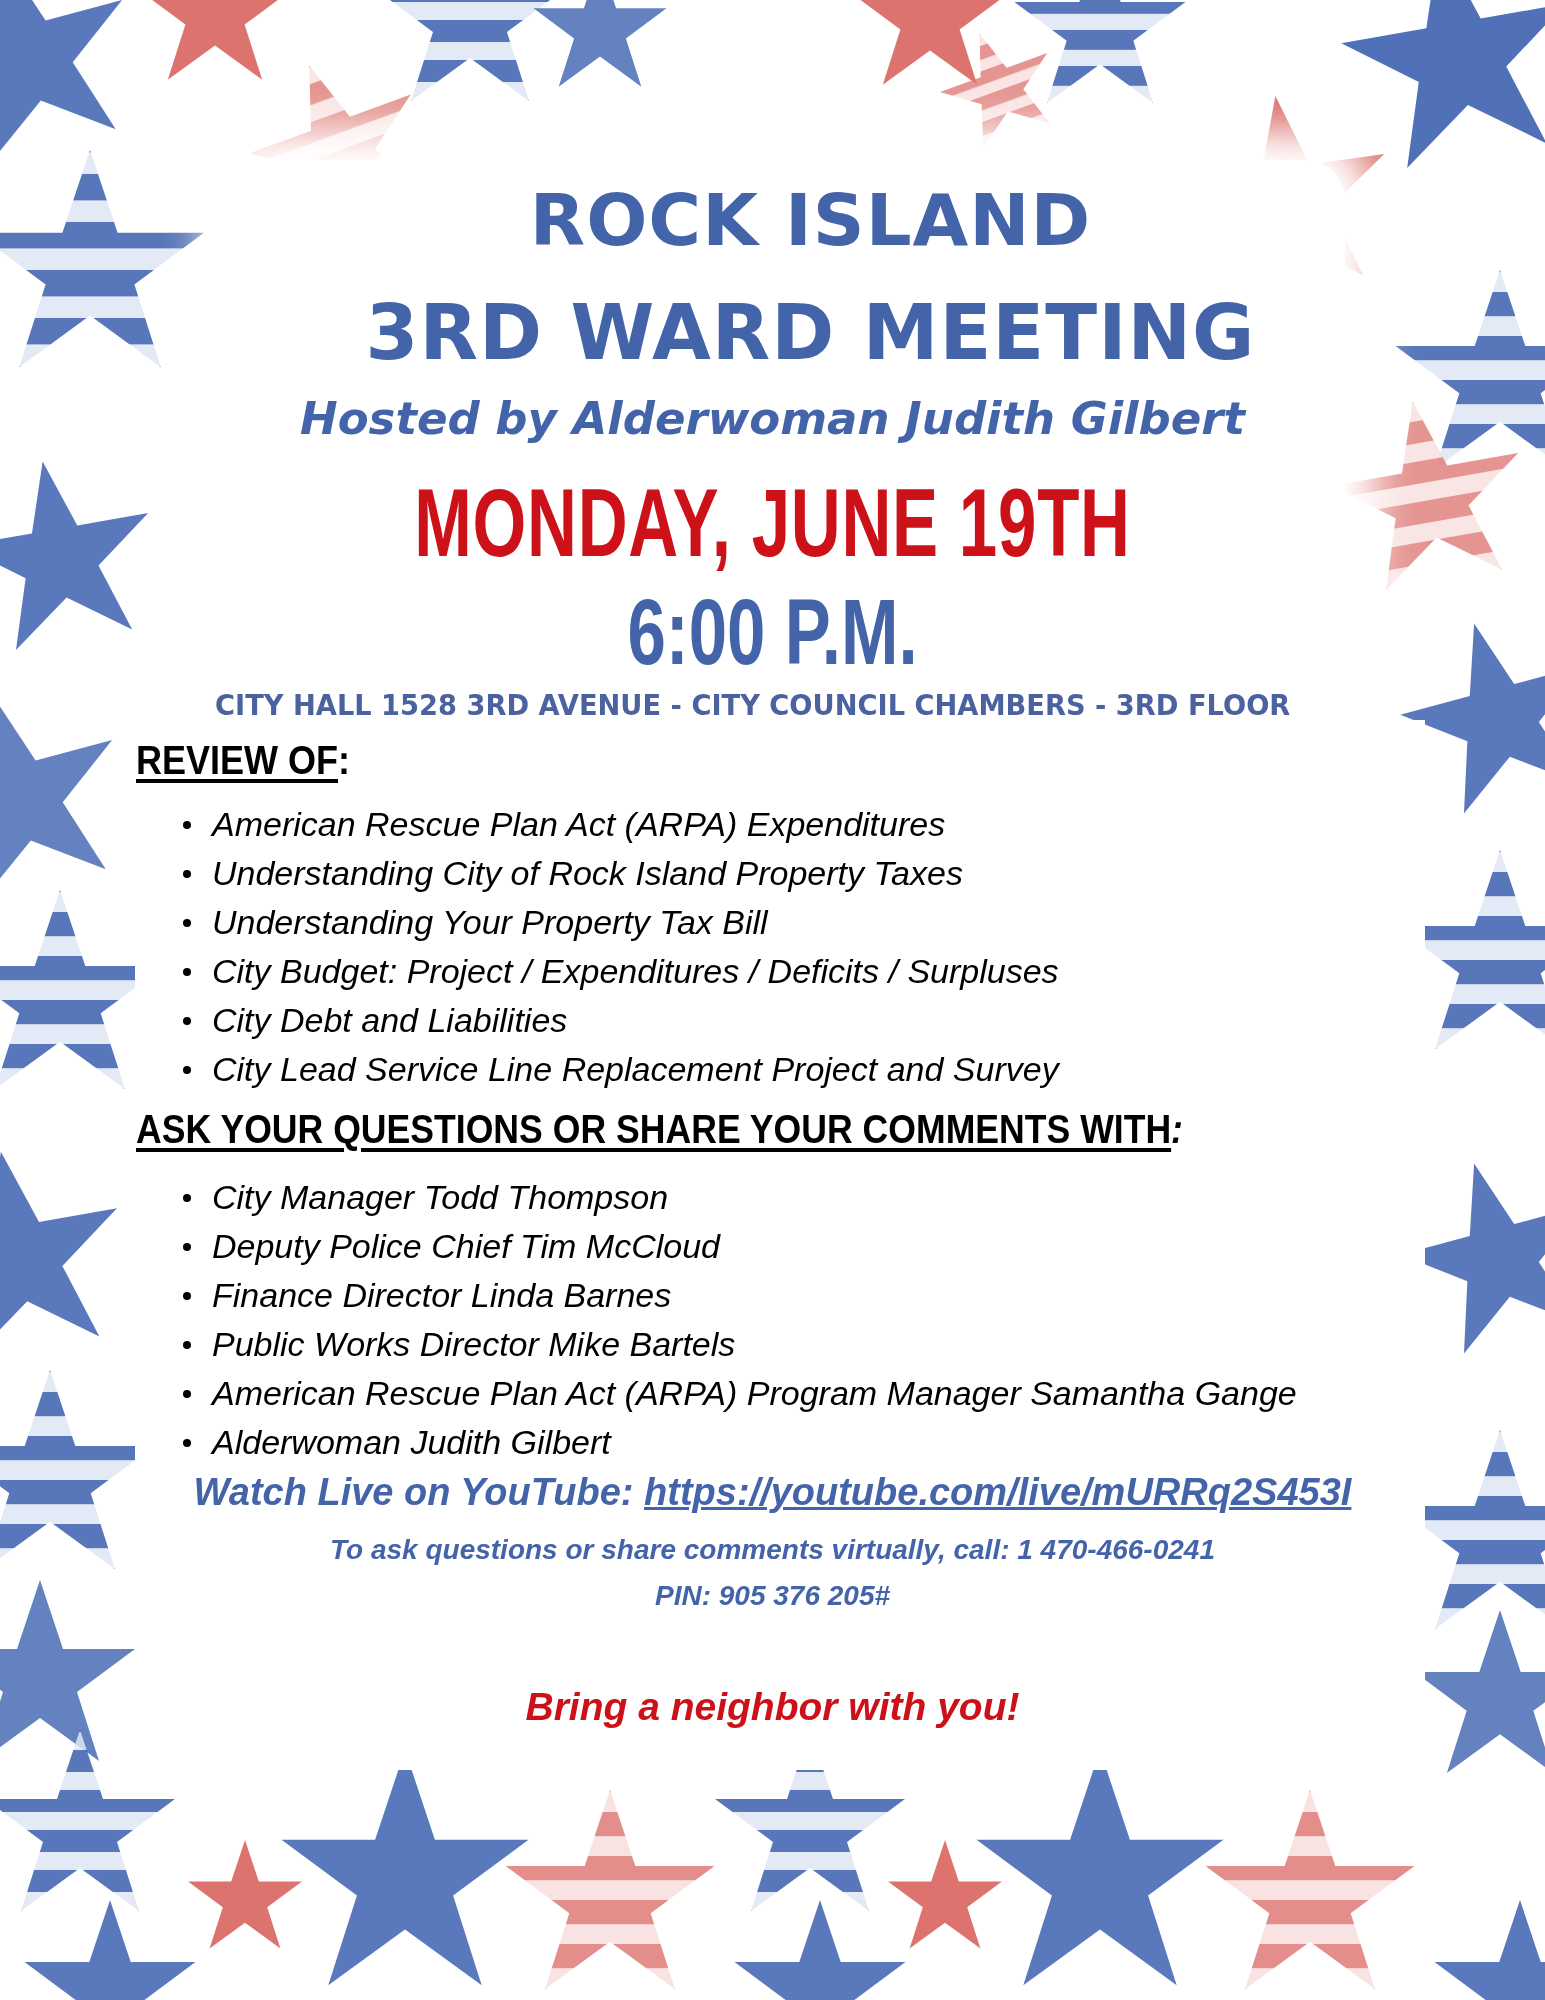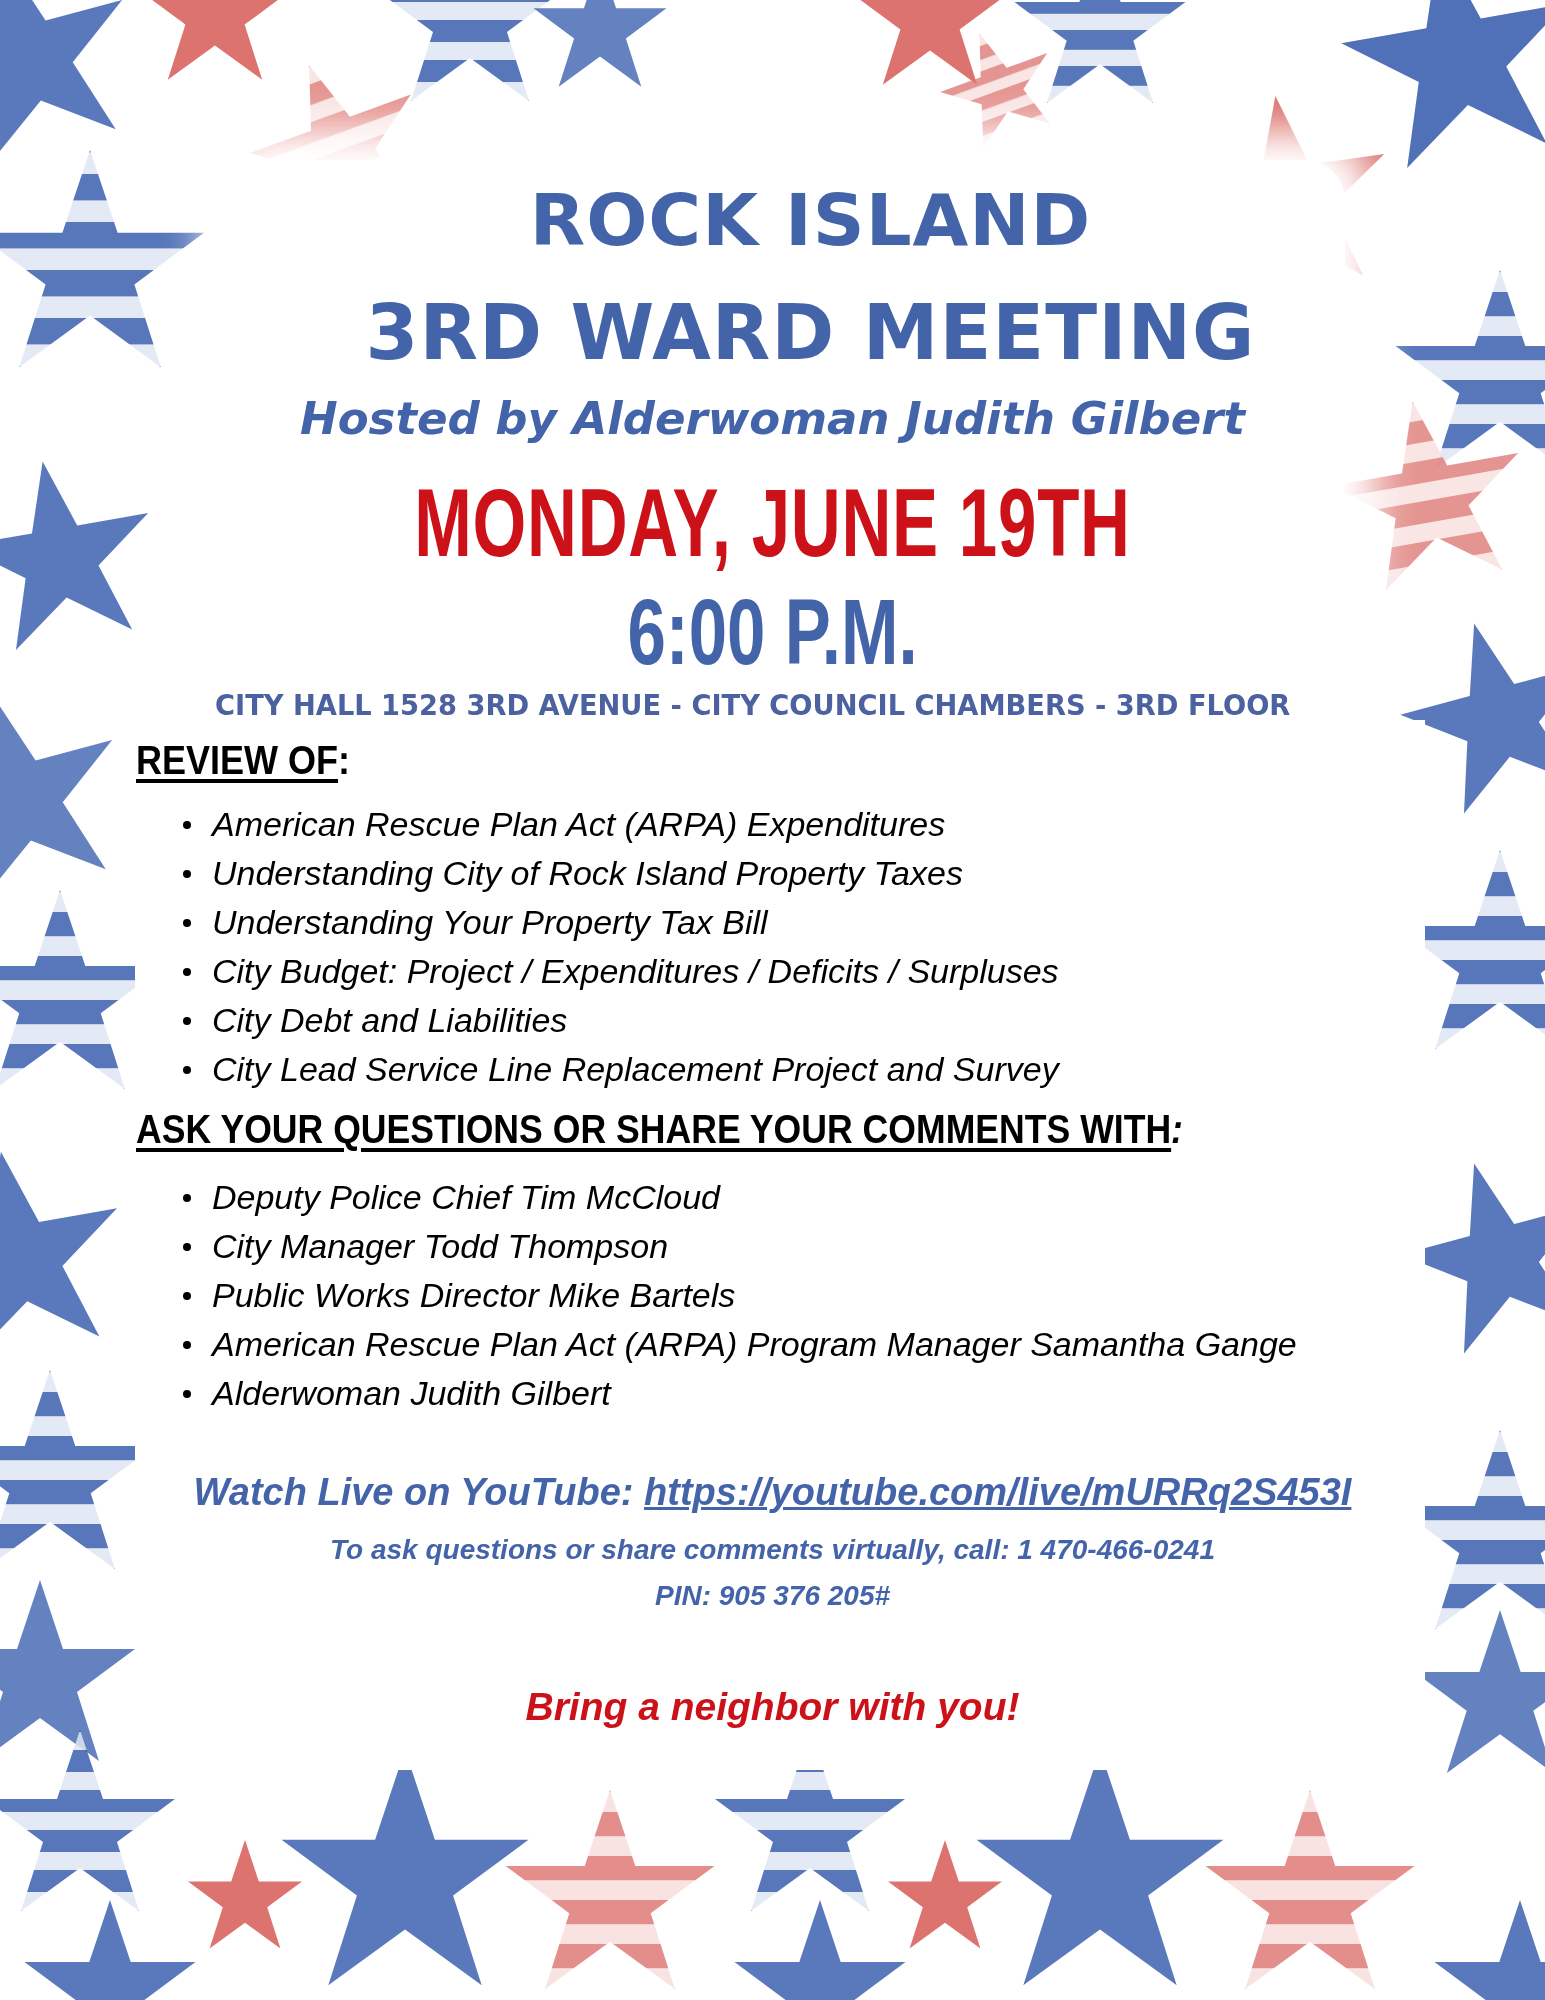--- a/index.html
+++ b/index.html
@@ -146,22 +146,23 @@
     <li><span class="dot"></span><span>American Rescue Plan Act (ARPA) Expenditures</span></li>
     <li><span class="dot"></span><span>Understanding City of Rock Island Property Taxes</span></li>
     <li><span class="dot"></span><span>Understanding Your Property Tax Bill</span></li>
     <li><span class="dot"></span><span>City Budget: Project / Expenditures / Deficits / Surpluses</span></li>
     <li><span class="dot"></span><span>City Debt and Liabilities</span></li>
     <li><span class="dot"></span><span>City Lead Service Line Replacement Project and Survey</span></li>
   </ul>
 
   <h2 class="heading h2"><span class="u">ASK YOUR QUESTIONS OR SHARE YOUR COMMENTS WITH</span><span style="font-style:italic">:</span></h2>
   <ul class="items l2">
+    <li><span class="dot"></span><span>City Manager Todd Thompson</span></li>
     <li><span class="dot"></span><span>Deputy Police Chief Tim McCloud</span></li>
-    <li><span class="dot"></span><span>City Manager Todd Thompson</span></li>
+    <li><span class="dot"></span><span>Finance Director Linda Barnes</span></li>
     <li><span class="dot"></span><span>Public Works Director Mike Bartels</span></li>
     <li><span class="dot"></span><span>American Rescue Plan Act (ARPA) Program Manager Samantha Gange</span></li>
     <li><span class="dot"></span><span>Alderwoman Judith Gilbert</span></li>
   </ul>
 
   <p class="center watch"><span>Watch Live on YouTube: </span><a>https://youtube.com/live/mURRq2S453I</a></p>
   <p class="center call">To ask questions or share comments virtually, call: 1 470-466-0241</p>
   <p class="center pin">PIN: 905 376 205#</p>
   <p class="center bring">Bring a neighbor with you!</p>
 </div>

